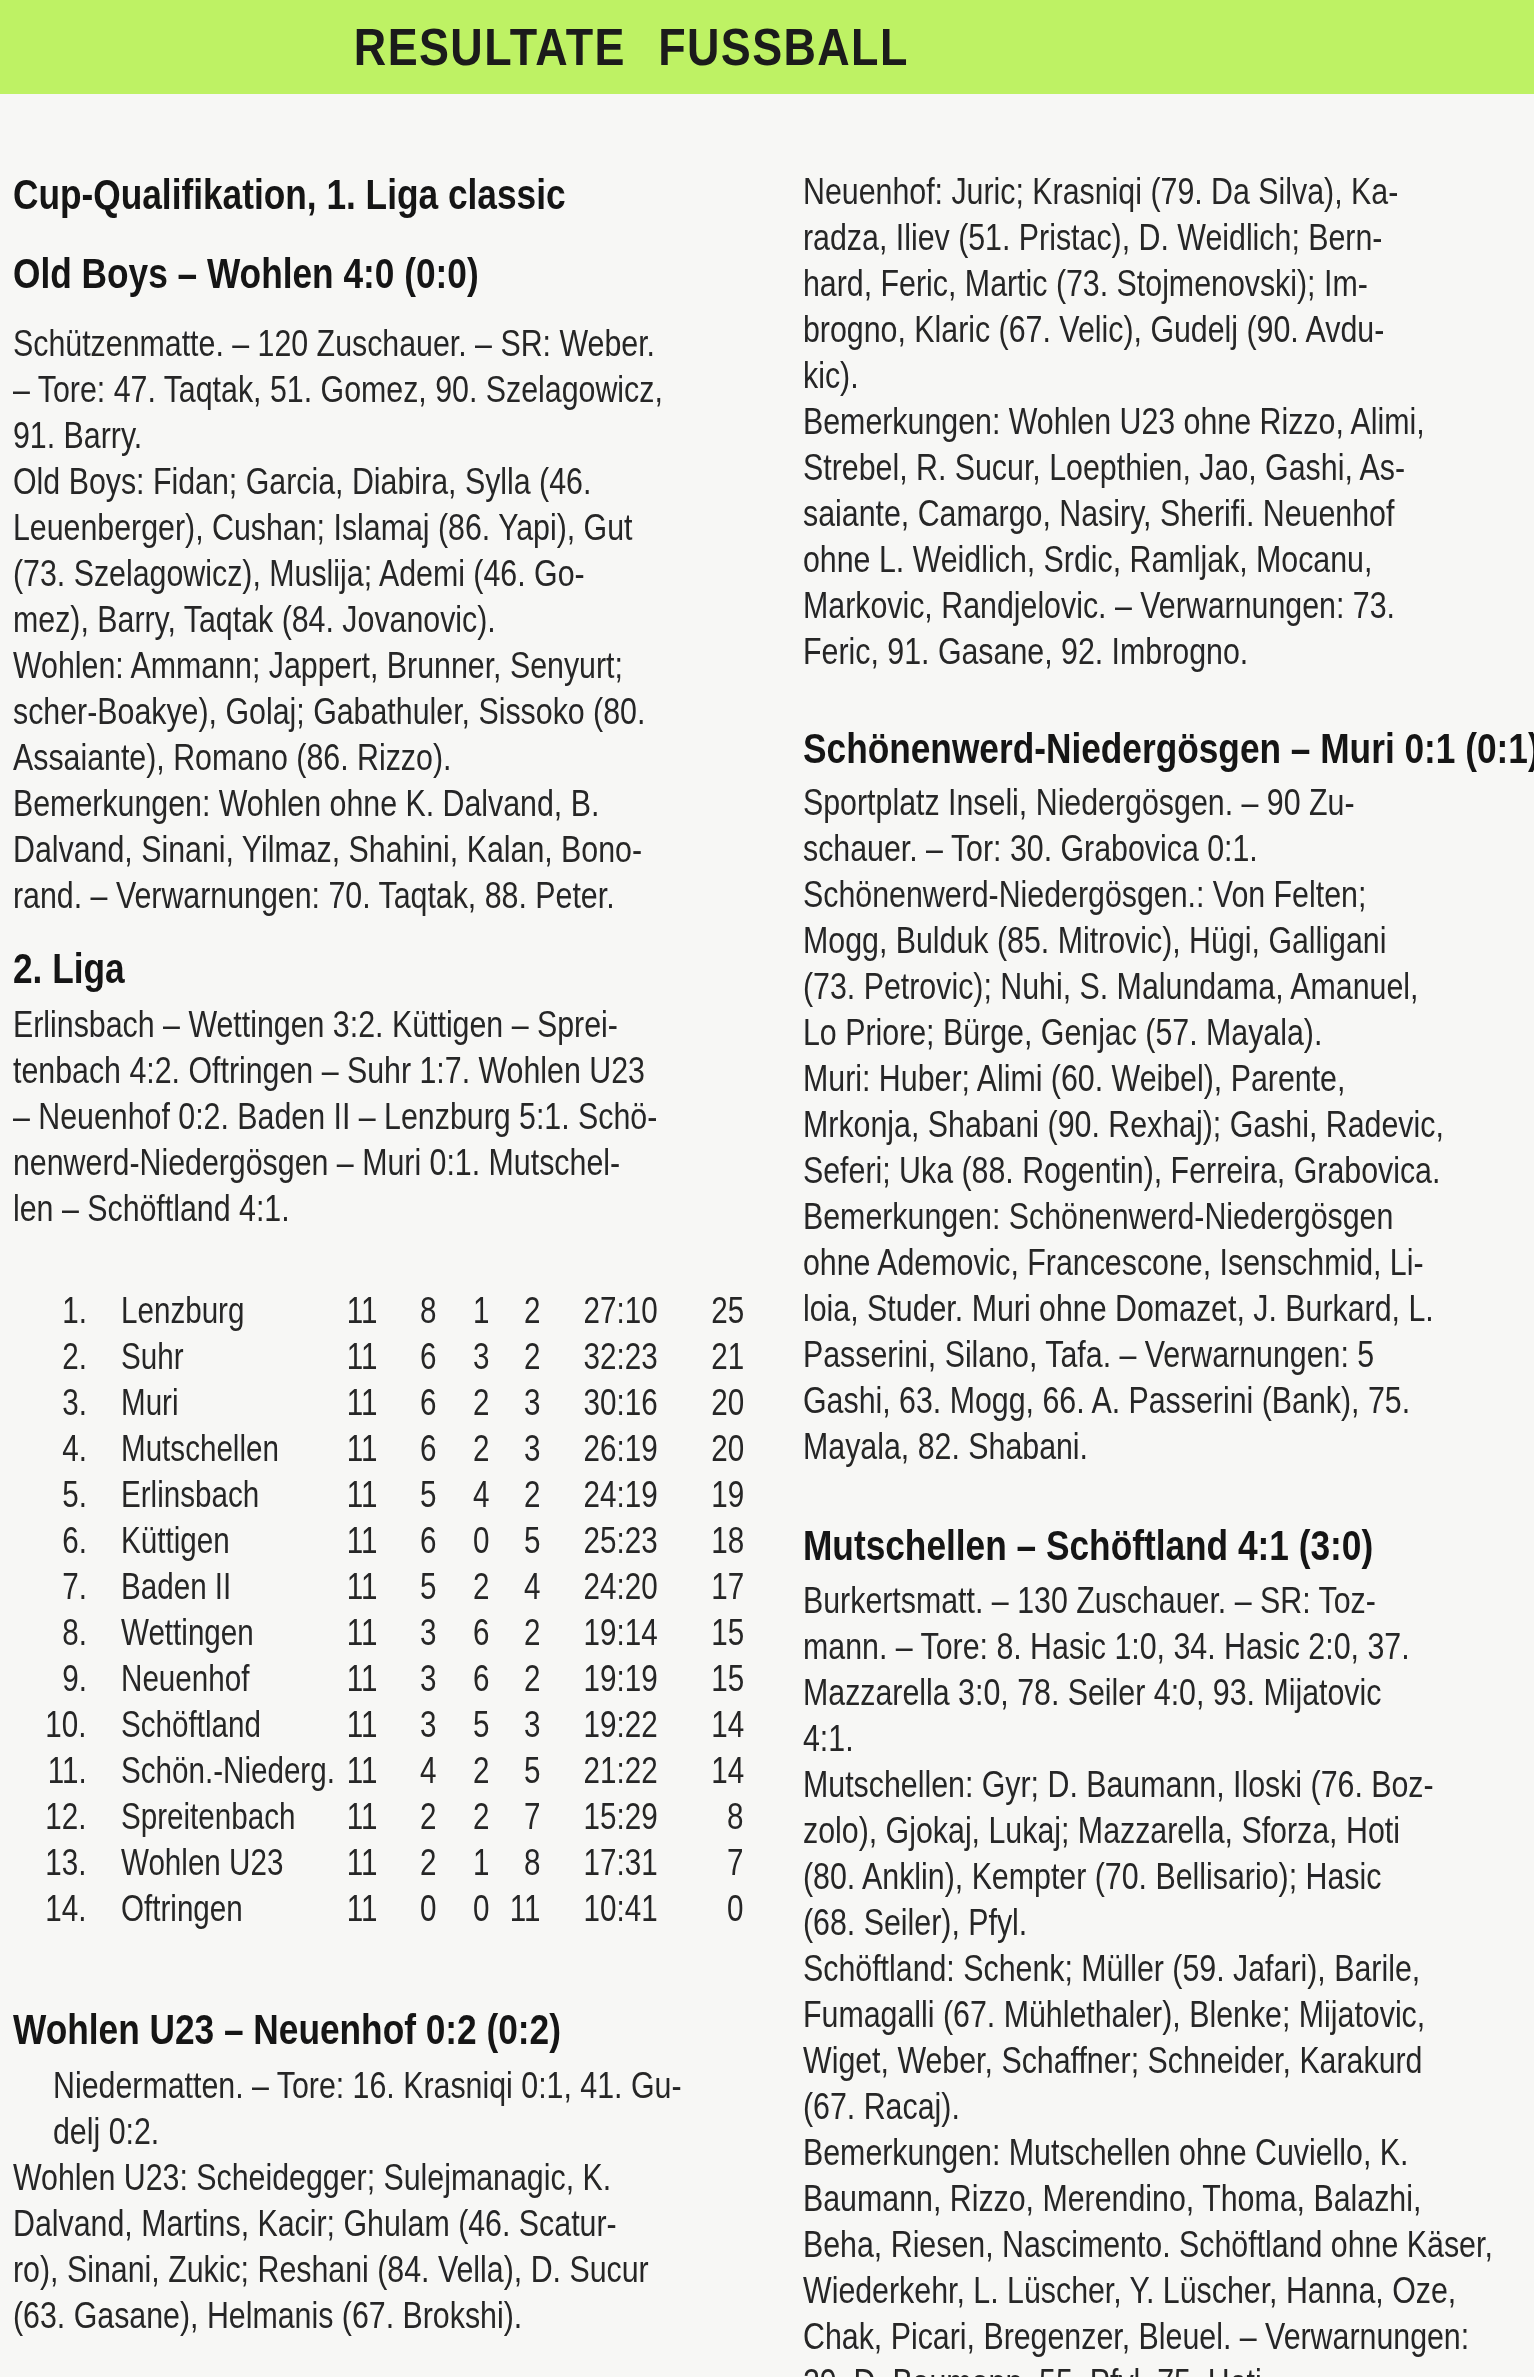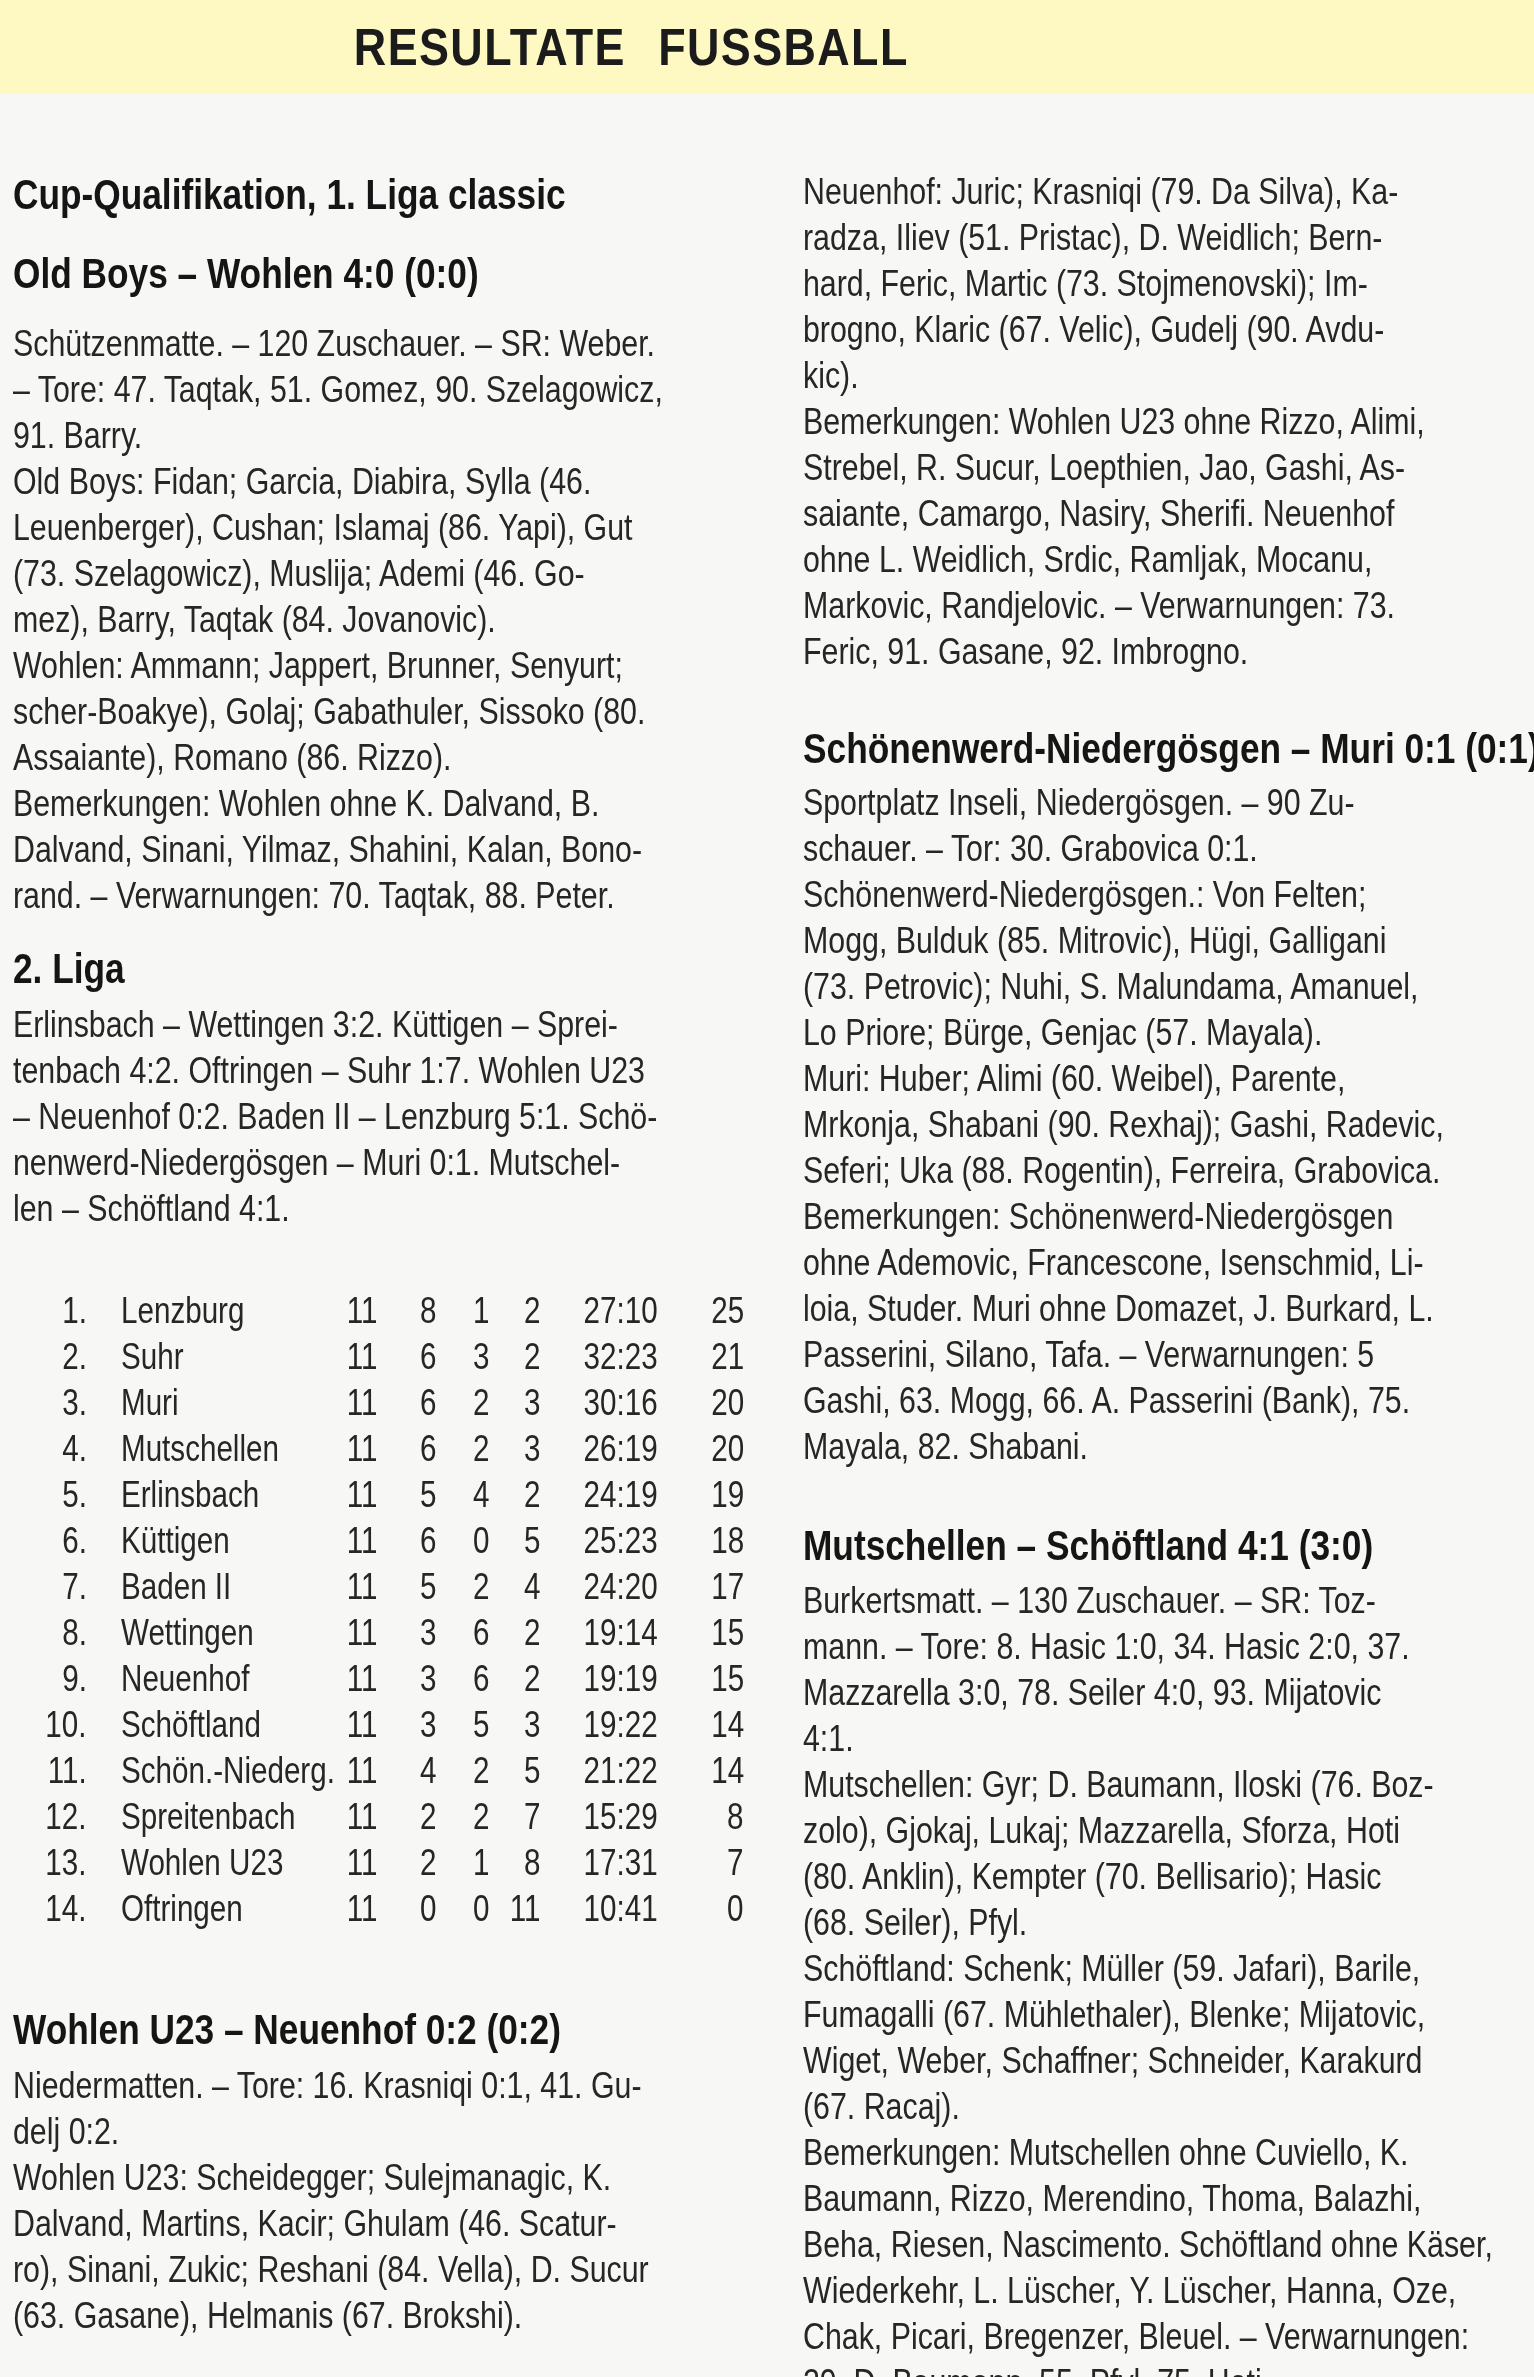--- a/index.html
+++ b/index.html
@@ -6,21 +6,21 @@
   .page{
     position:relative;
     width:1535px;height:2377px;
     background:#f7f7f5;
     overflow:hidden;
     font-family:"Liberation Sans",sans-serif;
     color:#262626;
   }
   .band{
     position:absolute;left:0;top:0;width:1535px;height:94px;
-    background:#fef9c3;
+    background:#bef264;
     display:flex;align-items:center;justify-content:center;
     box-sizing:border-box;padding-right:272px;
   }
   .band-title{
     font-size:51px;font-weight:bold;color:#1b1b1b;
     letter-spacing:1.6px;word-spacing:21px;
     display:inline-block;transform:scaleX(0.88);transform-origin:50% 50%;
     white-space:nowrap;
   }
   .col{position:absolute;top:94px;}
@@ -37,21 +37,21 @@
     transform:scaleX(0.82);transform-origin:0 50%;
   }
   
   .m-cup{margin-top:75px;}
   .m-match1{margin-top:28px;}
   .m-infoA{margin-top:22px;}
   .m-liga2{margin-top:24px;}
   .m-results{margin-top:8px;}
   .m-table{margin-top:56px;}
   .m-match2{margin-top:72px;}
-  .m-infoF{margin-top:8px;}
+  .m-infoF{margin-top:8px;margin-left:40px;}
   
   .m-r1{margin-top:75px;}
   .m-match3{margin-top:48px;}
   .m-infoR3{margin-top:6.4px;}
   .m-match4{margin-top:50px;}
   .m-infoR7{margin-top:6.4px;}
   
   .t-row{
     display:grid;
     grid-template-columns:74px 233px 58px 59px 53px 51px 117px 86px;

